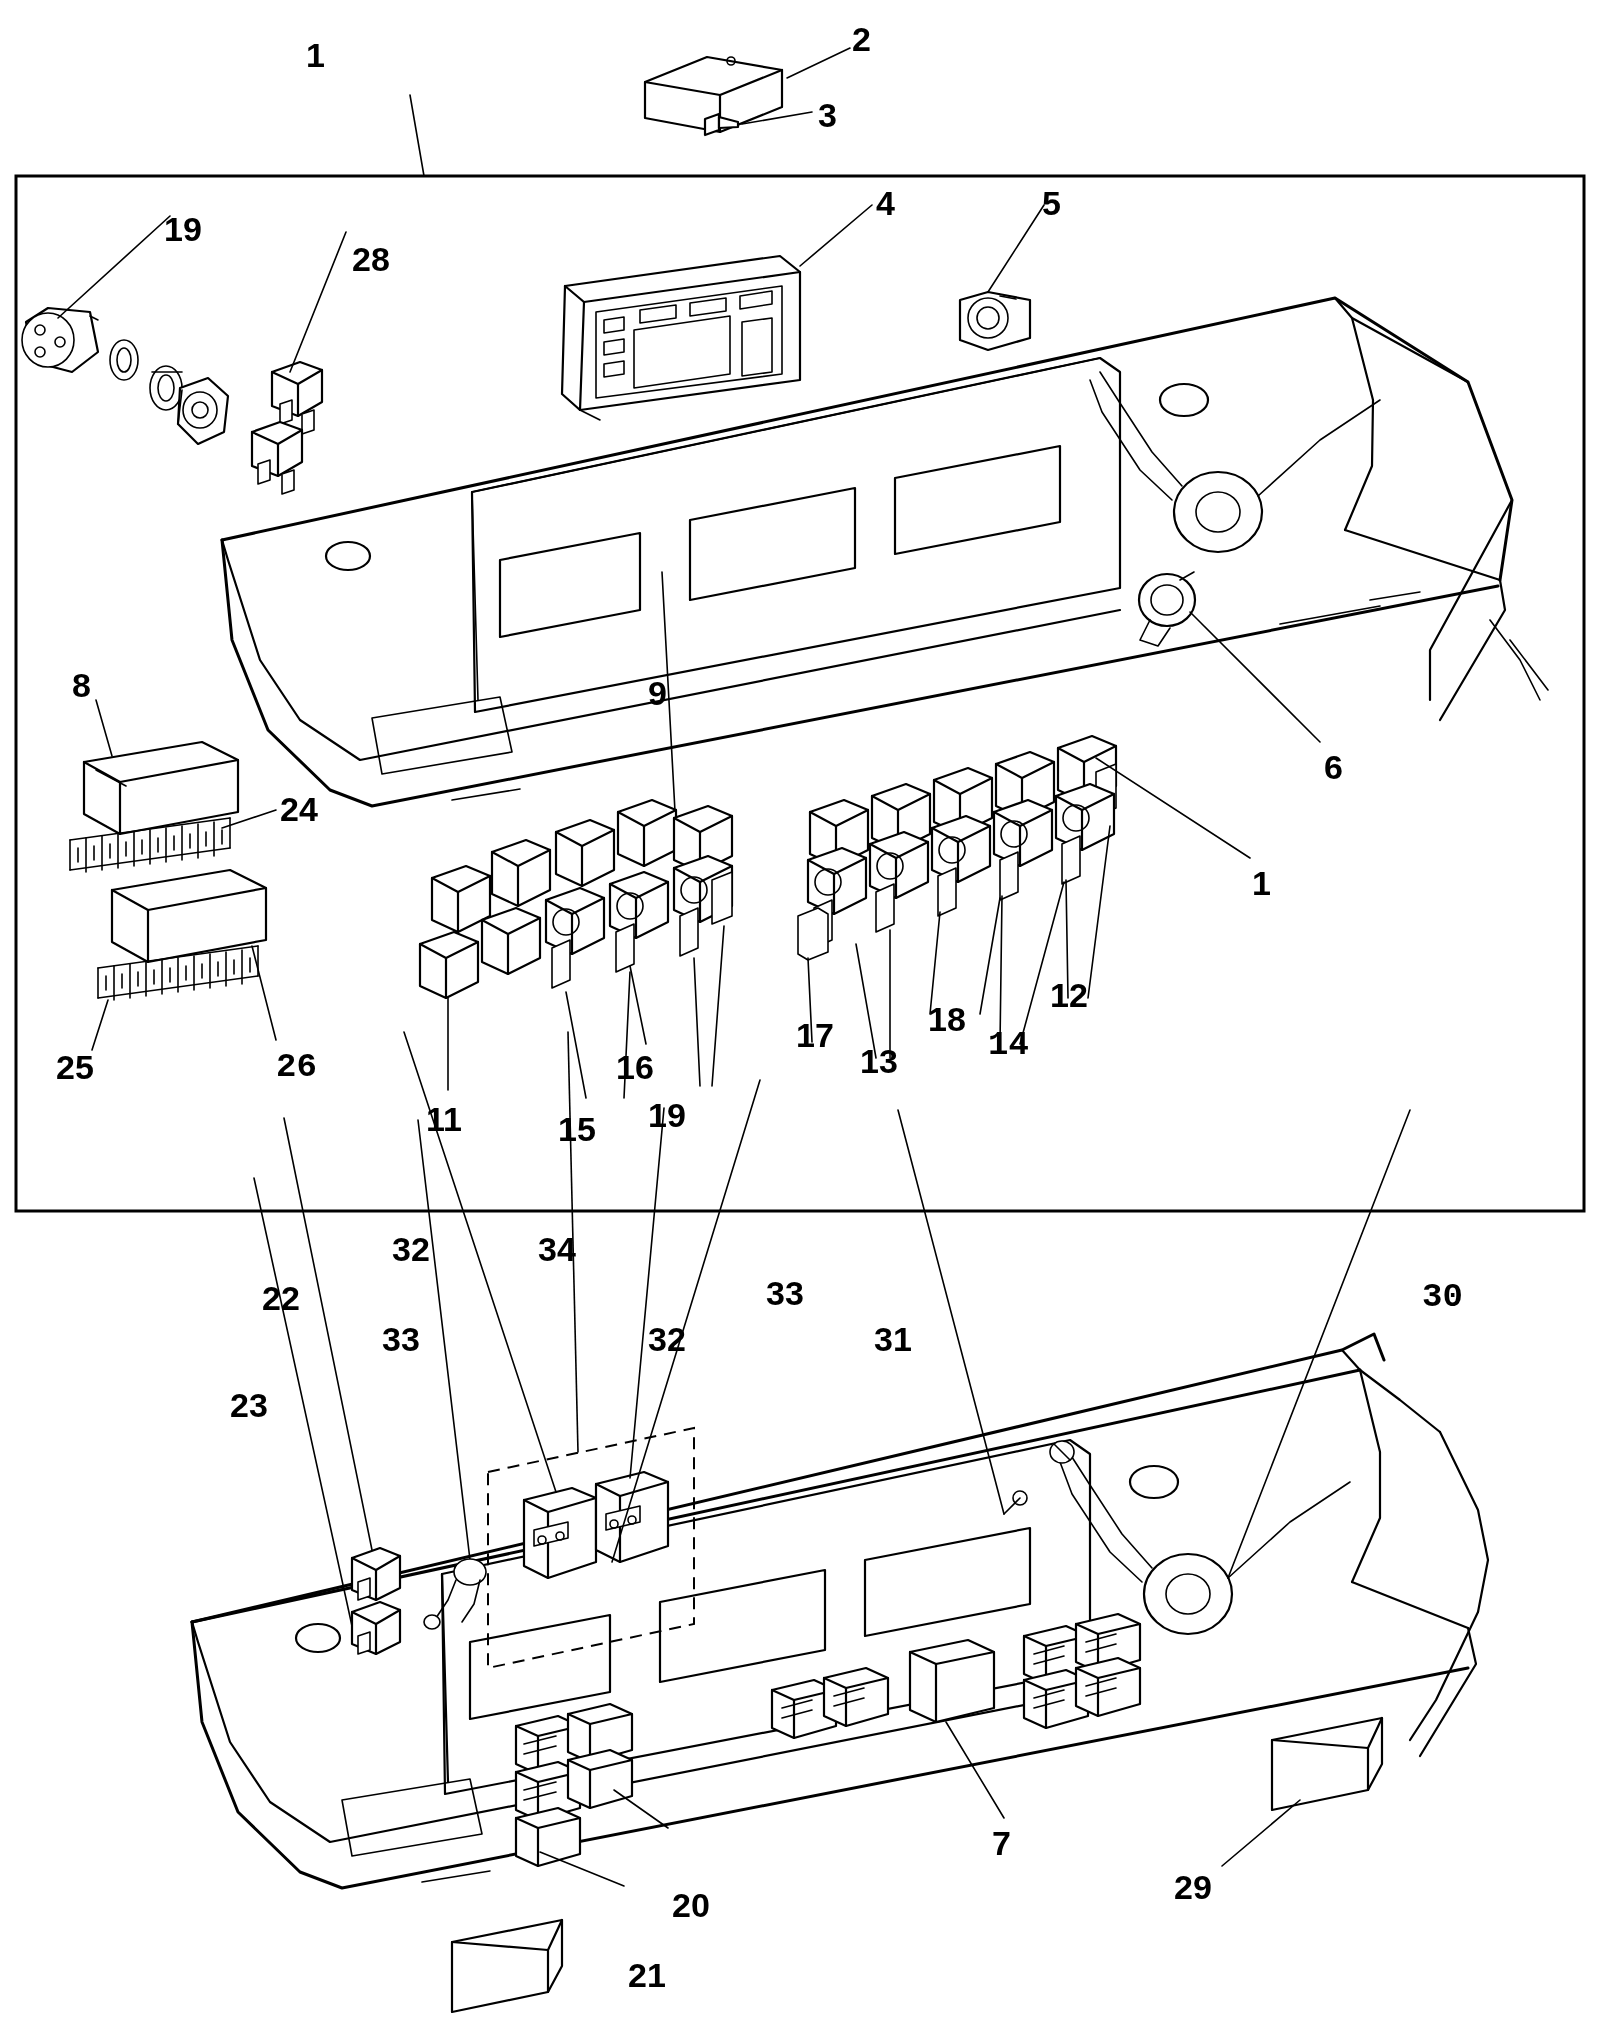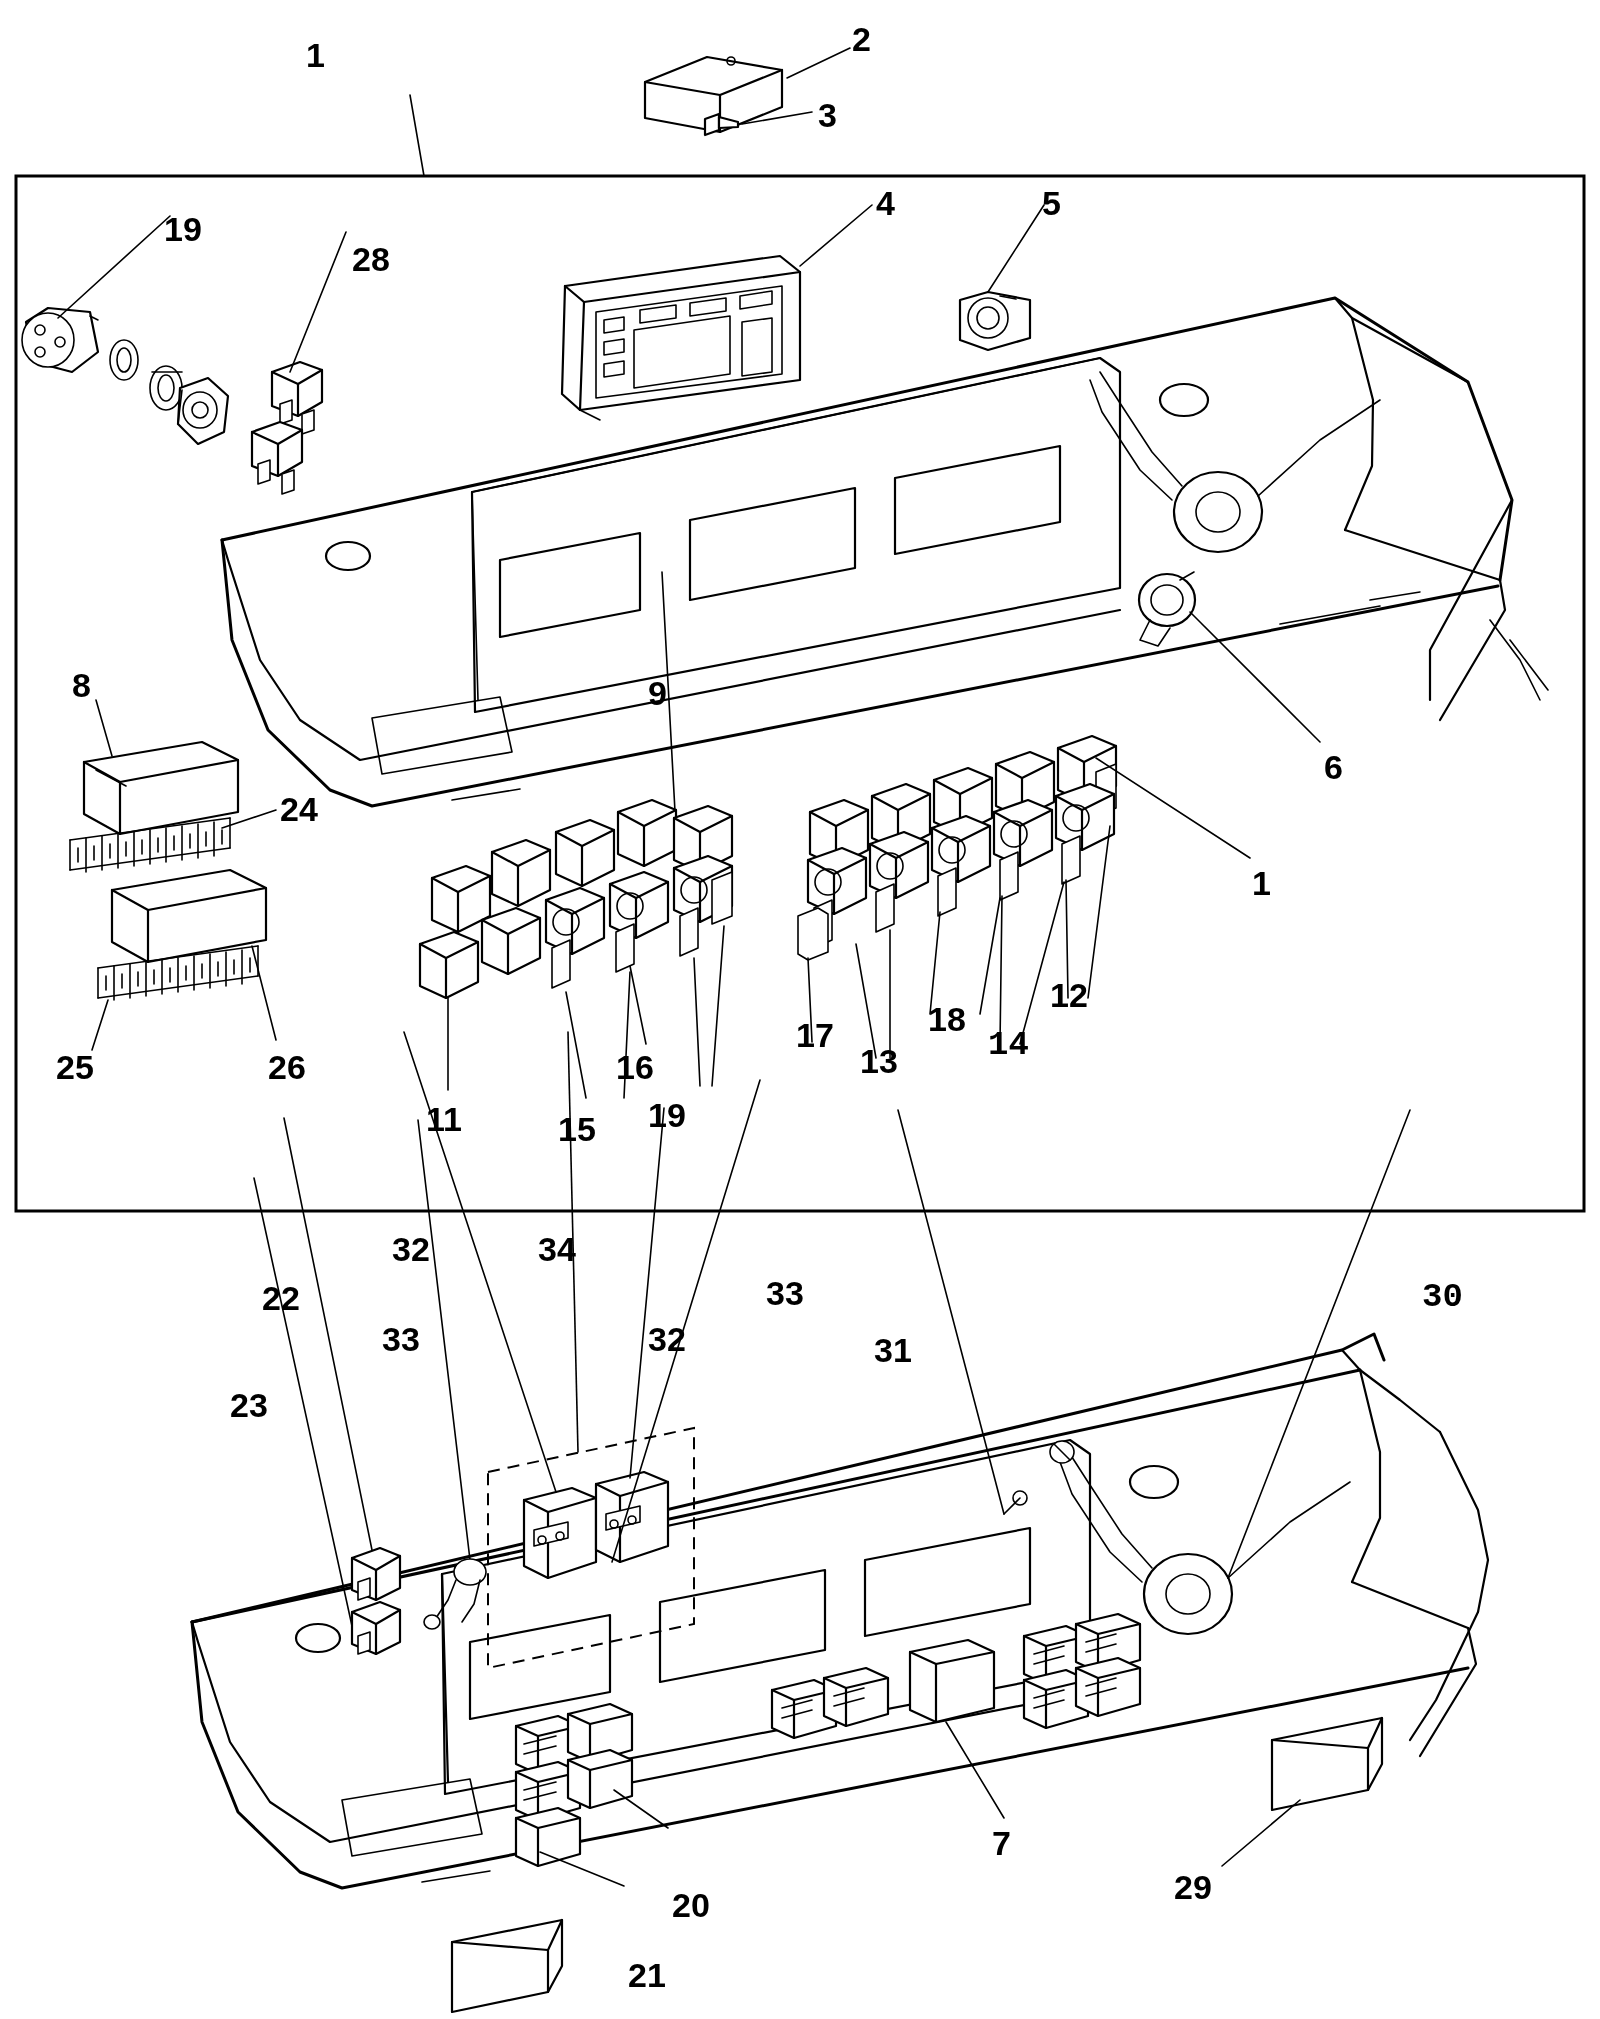--- a/index.html
+++ b/index.html
@@ -567,25 +567,25 @@
   <div class="callout" style="left:616px;  top:1050px;">16</div>
   <div class="callout" style="left:796px;  top:1018px;">17</div>
   <div class="callout" style="left:928px;  top:982px;margin-top:20px;">18</div>
   <div class="callout" style="left:648px;  top:1098px;">19</div>
   <div class="callout" style="left:672px;  top:1888px;">20</div>
   <div class="callout" style="left:628px;  top:1958px;">21</div>
   <div class="callout" style="left:262px;  top:1281px;">22</div>
   <div class="callout" style="left:230px;  top:1388px;">23</div>
   <div class="callout" style="left:280px;  top:792px;">24</div>
   <div class="callout" style="left:56px;   top:1050px;text-align:center;">25</div>
-  <div class="callout" style="left:268px;  top:1050px;">26</div>
+  <div class="callout" style="left:276px;  top:1050px;font-family:Liberation Mono, monospace;">26</div>
   <div class="callout" style="left:164px;  top:212px;">19</div>
   <div class="callout" style="left:352px;  top:242px;">28</div>
   <div class="callout" style="left:1174px; top:1870px;">29</div>
   <div class="callout" style="left:1422px; top:1280px;font-family:Liberation Mono, monospace;">30</div>
-  <div class="callout" style="left:874px;  top:1322px;margin-top:11px;">31</div>
+  <div class="callout" style="left:874px;  top:1322px;">31</div>
   <div class="callout" style="left:392px;  top:1232px;">32</div>
   <div class="callout" style="left:766px;  top:1276px;">33</div>
   <div class="callout" style="left:538px;  top:1232px;">34</div>
   <div class="callout" style="left:648px;  top:1322px;">32</div>
   <div class="callout" style="left:382px;  top:1322px;">33</div>
 
 </div>
 
 </body></html>

